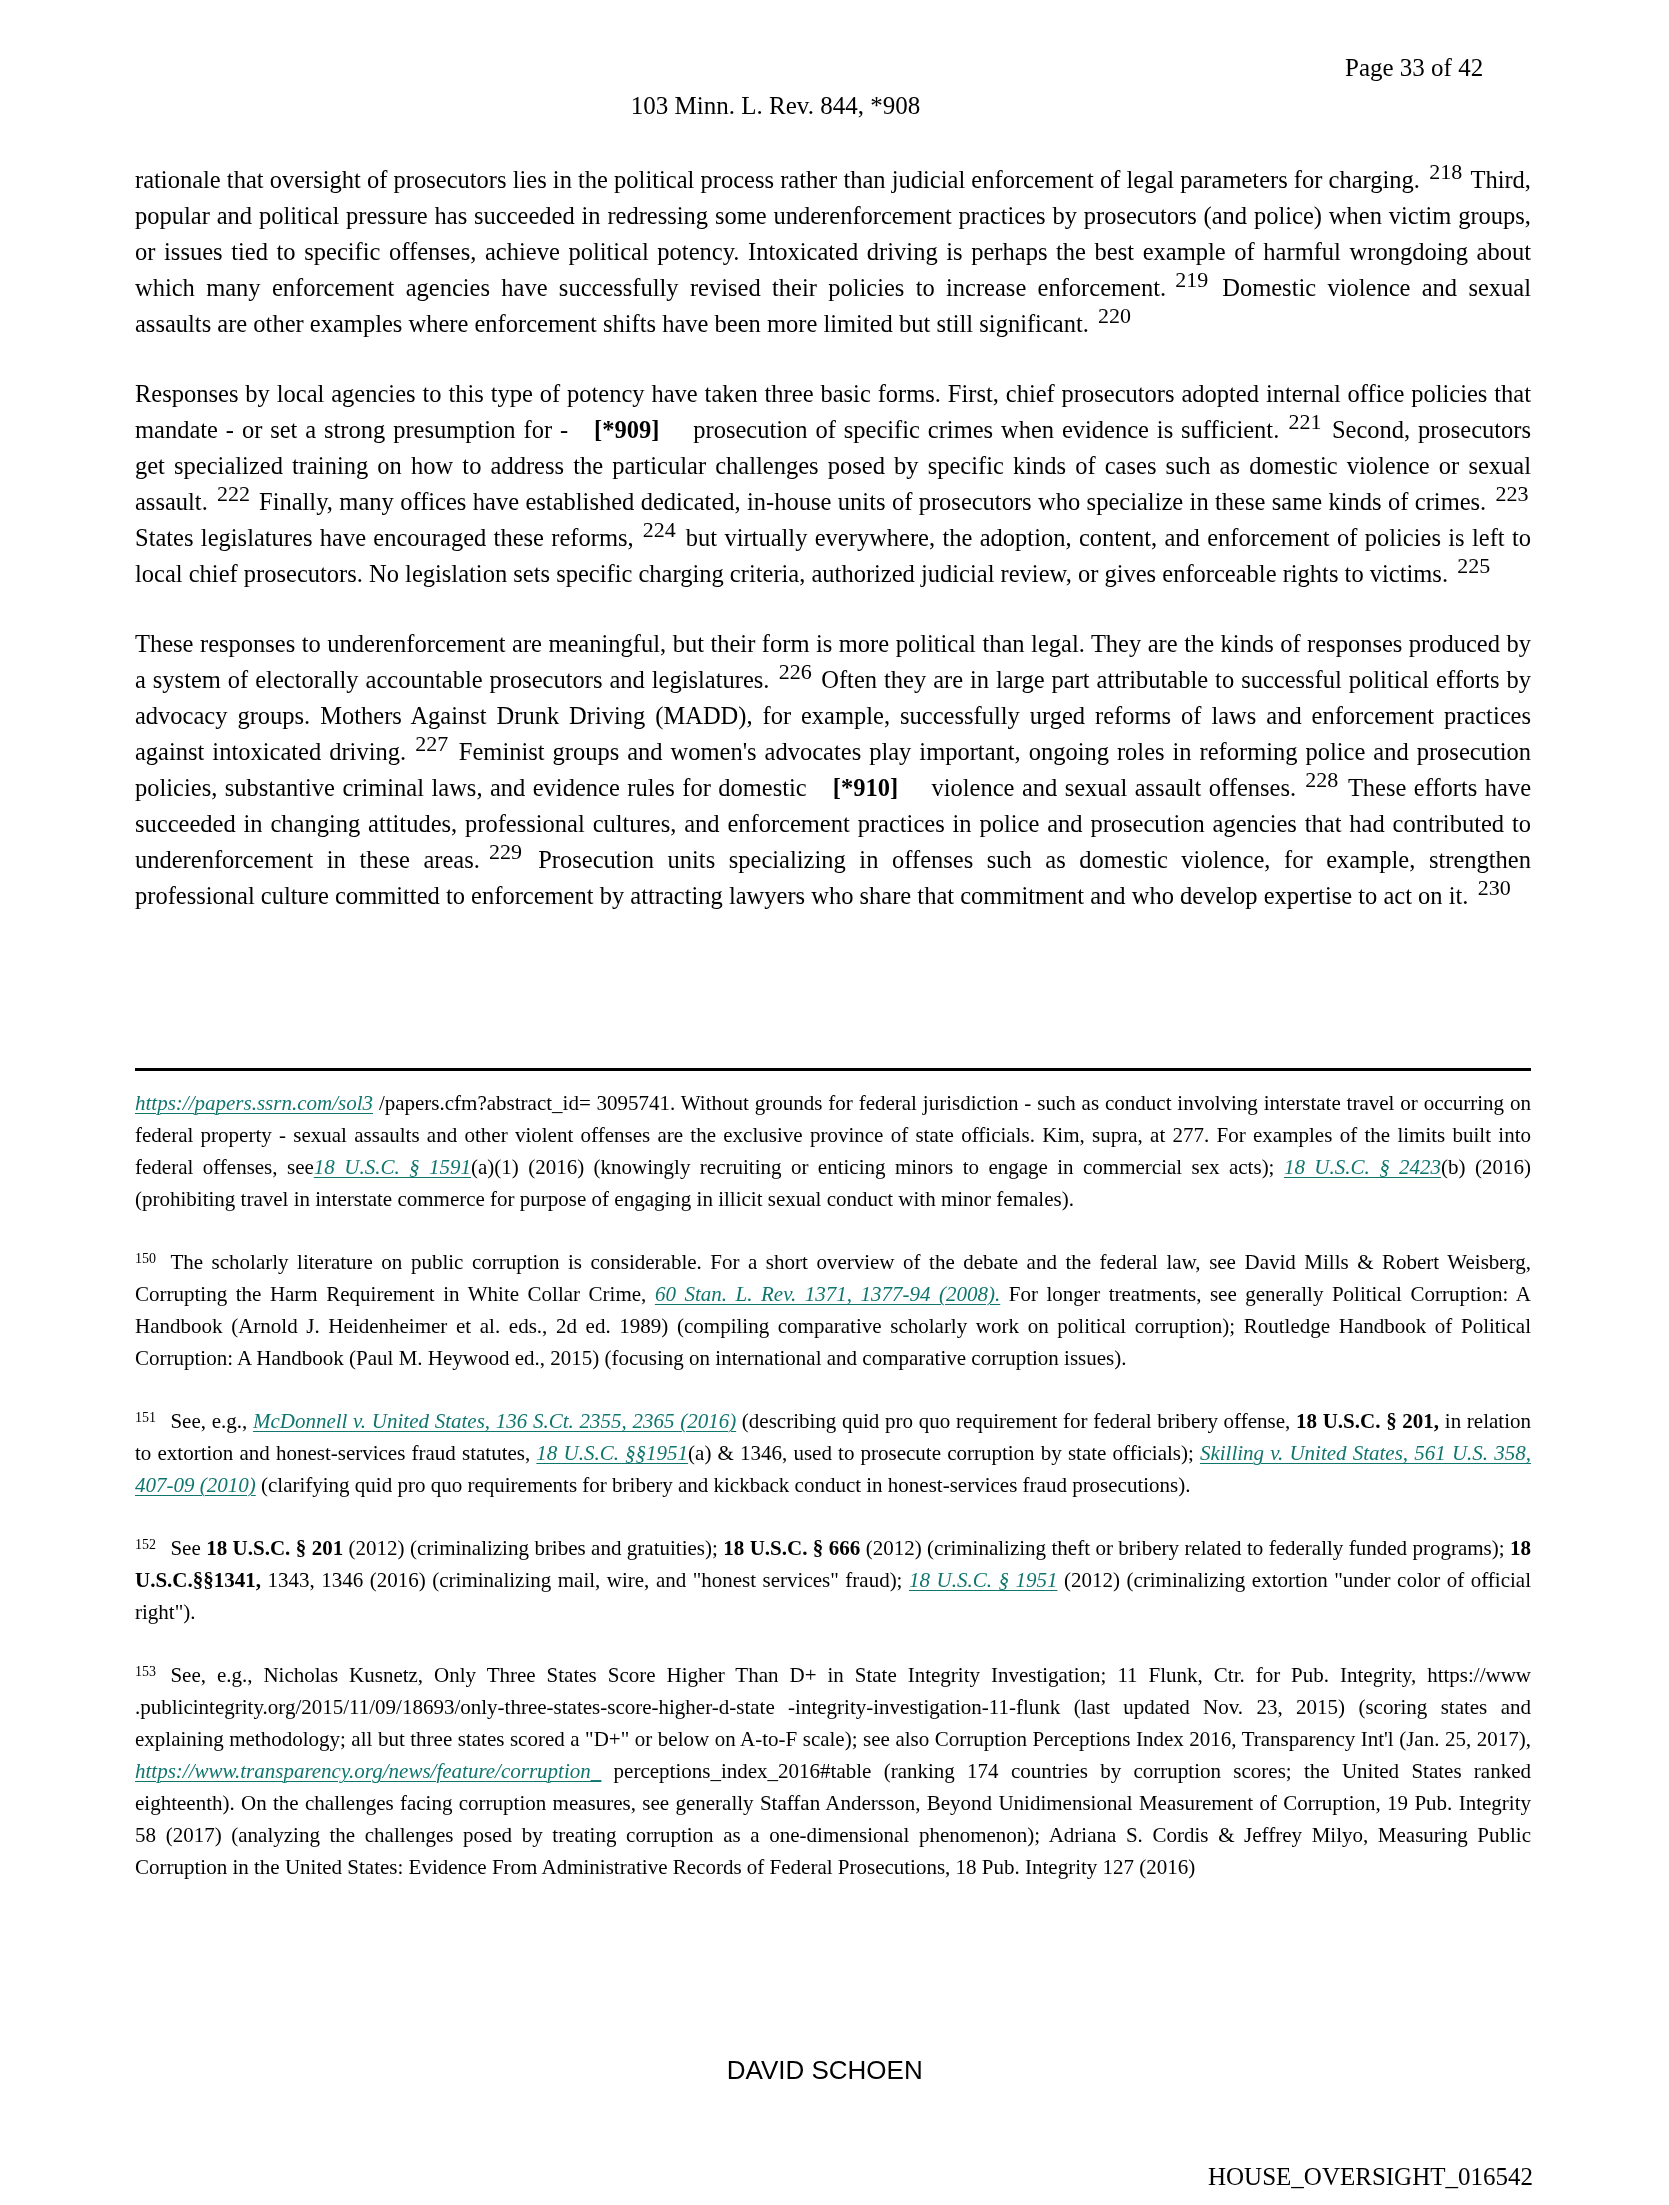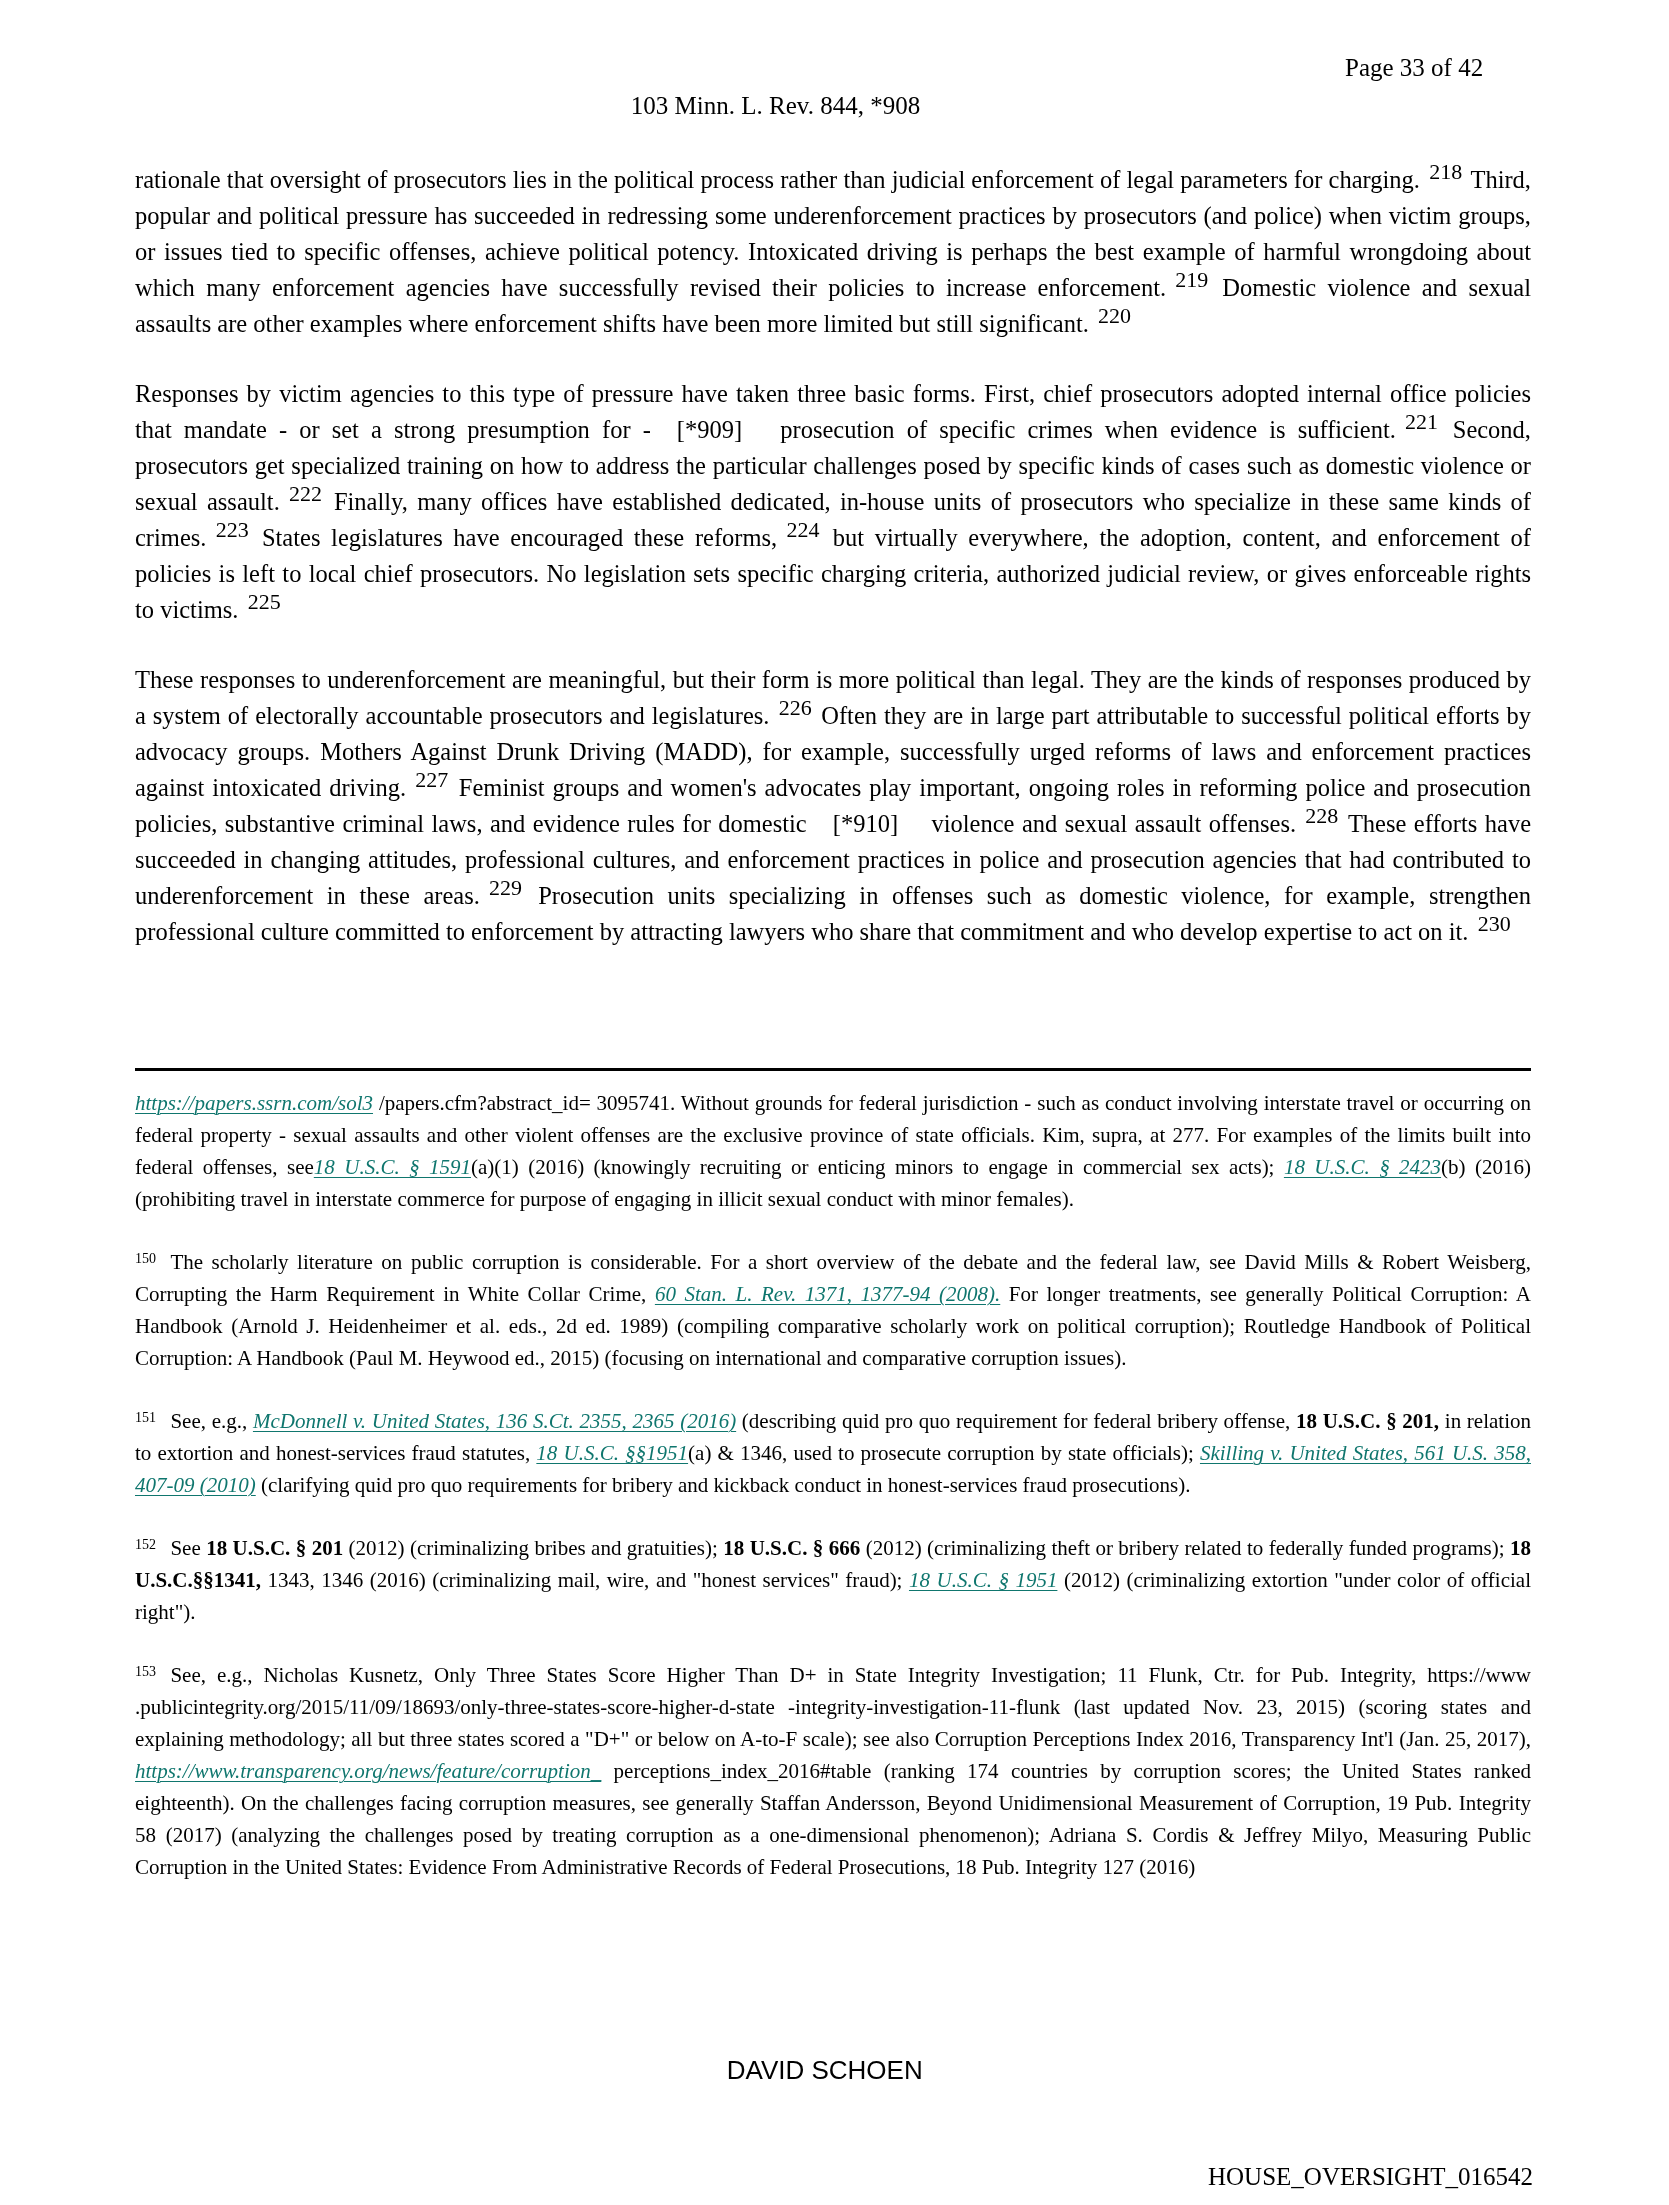--- a/index.html
+++ b/index.html
@@ -4,21 +4,21 @@
 <style>
   html, body { margin: 0; padding: 0; background: #ffffff; }
   body { width: 1669px; height: 2205px; position: relative; overflow: hidden;
          font-family: "Liberation Serif", "DejaVu Serif", serif; color: #000; }
   .page-num { position: absolute; top: 54px; left: 1345px; font-size: 25px; }
   .running-head { position: absolute; top: 92px; left: 0; width: 1669px; text-align: center; font-size: 25px; }
   .running-head span { position: relative; left: -59px; }
   .body-text { position: absolute; left: 135px; width: 1396px; top: 162px; font-size: 24.5px; line-height: 36px; text-align: justify; }
   .body-text p { margin: 0 0 34px 0; }
   sup.fn { font-size: 22px; vertical-align: 9.2px; line-height: 0; margin-left: 9.2px; margin-right: 2.6px; }
-  .pin { font-weight: normal; margin: 0 26px; }
+  .pin { font-weight: bold; margin: 0 26px; }
   .rule { position: absolute; left: 135px; width: 1396px; top: 1068px; height: 2.6px; background: #000; }
   .footnotes { position: absolute; left: 135px; width: 1396px; top: 1087px; font-size: 21px; line-height: 32px; text-align: justify; }
   .footnotes .note { margin: 0 0 31px 0; }
   .fn-num { font-size: 14px; vertical-align: 6.5px; line-height: 0; margin-right: 14.4px; }
   a.cite { color: #0f766e; font-style: italic; text-decoration: underline; text-decoration-thickness: 1.3px; text-underline-offset: 2.6px; }
   .bi { font-weight: bold; }
   .footer-name { position: absolute; top: 2055px; left: 0; width: 1669px; text-align: center; font-family: "Liberation Sans", sans-serif; font-size: 26px; }
   .footer-name span { position: relative; left: -9.8px; }
   .bates { position: absolute; top: 2163px; left: 1208px; font-family: Liberation Serif, serif; font-size: 25px; }
 </style>
@@ -28,21 +28,21 @@
 <div class="page-num">Page 33 of 42</div>
 <div class="running-head"><span>103 Minn. L. Rev. 844, *908</span></div>
 
 <div class="body-text">
   <p>
     <span>rationale that oversight of prosecutors lies in the political process rather than judicial enforcement of legal parameters for charging.</span><sup class="fn">218</sup>
     <span>Third, popular and political pressure has succeeded in redressing some underenforcement practices by prosecutors (and police) when victim groups, or issues tied to specific offenses, achieve political potency. Intoxicated driving is perhaps the best example of harmful wrongdoing about which many enforcement agencies have successfully revised their policies to increase enforcement.</span><sup class="fn">219</sup>
     <span>Domestic violence and sexual assaults are other examples where enforcement shifts have been more limited but still significant.</span><sup class="fn">220</sup>
   </p>
   <p>
-    <span>Responses by victim agencies to this type of pressure have taken three basic forms. First, chief prosecutors adopted internal office policies that mandate - or set a strong presumption for -</span><span class="pin">[*909]</span>
+    <span>Responses by local agencies to this type of potency have taken three basic forms. First, chief prosecutors adopted internal office policies that mandate - or set a strong presumption for -</span><span class="pin">[*909]</span>
     <span>prosecution of specific crimes when evidence is sufficient.</span><sup class="fn">221</sup>
     <span>Second, prosecutors get specialized training on how to address the particular challenges posed by specific kinds of cases such as domestic violence or sexual assault.</span><sup class="fn">222</sup>
     <span>Finally, many offices have established dedicated, in-house units of prosecutors who specialize in these same kinds of crimes.</span><sup class="fn">223</sup>
     <span>States legislatures have encouraged these reforms,</span><sup class="fn">224</sup>
     <span>but virtually everywhere, the adoption, content, and enforcement of policies is left to local chief prosecutors. No legislation sets specific charging criteria, authorized judicial review, or gives enforceable rights to victims.</span><sup class="fn">225</sup>
   </p>
   <p>
     <span>These responses to underenforcement are meaningful, but their form is more political than legal. They are the kinds of responses produced by a system of electorally accountable prosecutors and legislatures.</span><sup class="fn">226</sup>
     <span>Often they are in large part attributable to successful political efforts by advocacy groups. Mothers Against Drunk Driving (MADD), for example, successfully urged reforms of laws and enforcement practices against intoxicated driving.</span><sup class="fn">227</sup>
     <span>Feminist groups and women's advocates play important, ongoing roles in reforming police and prosecution policies, substantive criminal laws, and evidence rules for domestic</span><span class="pin">[*910]</span>

